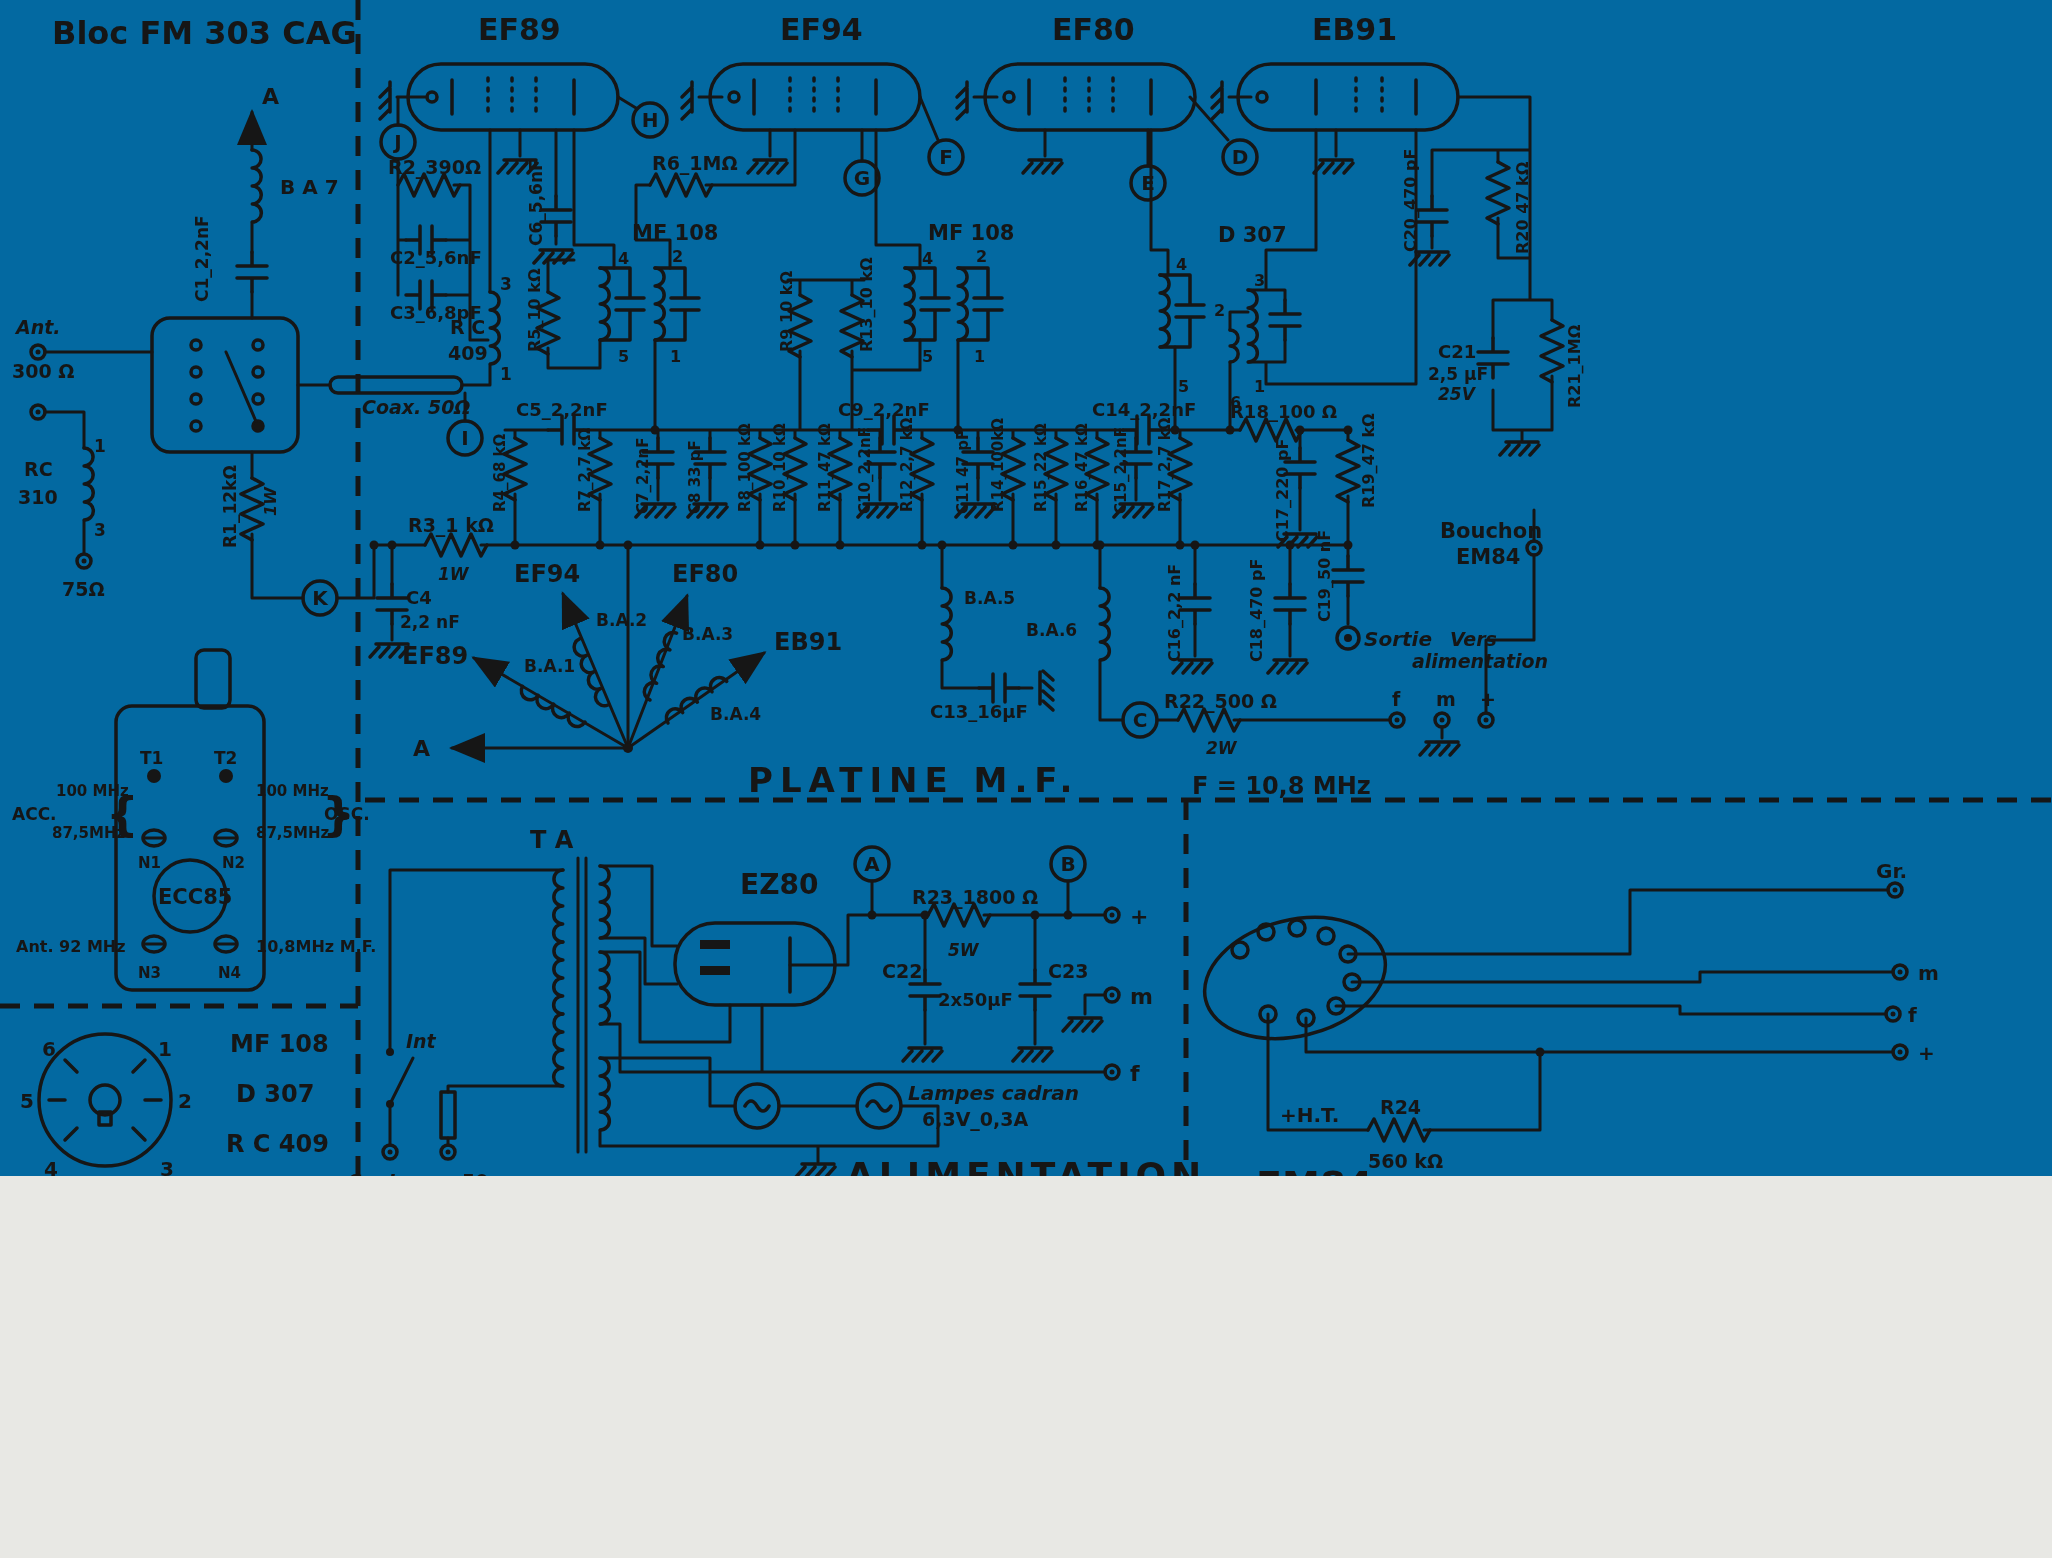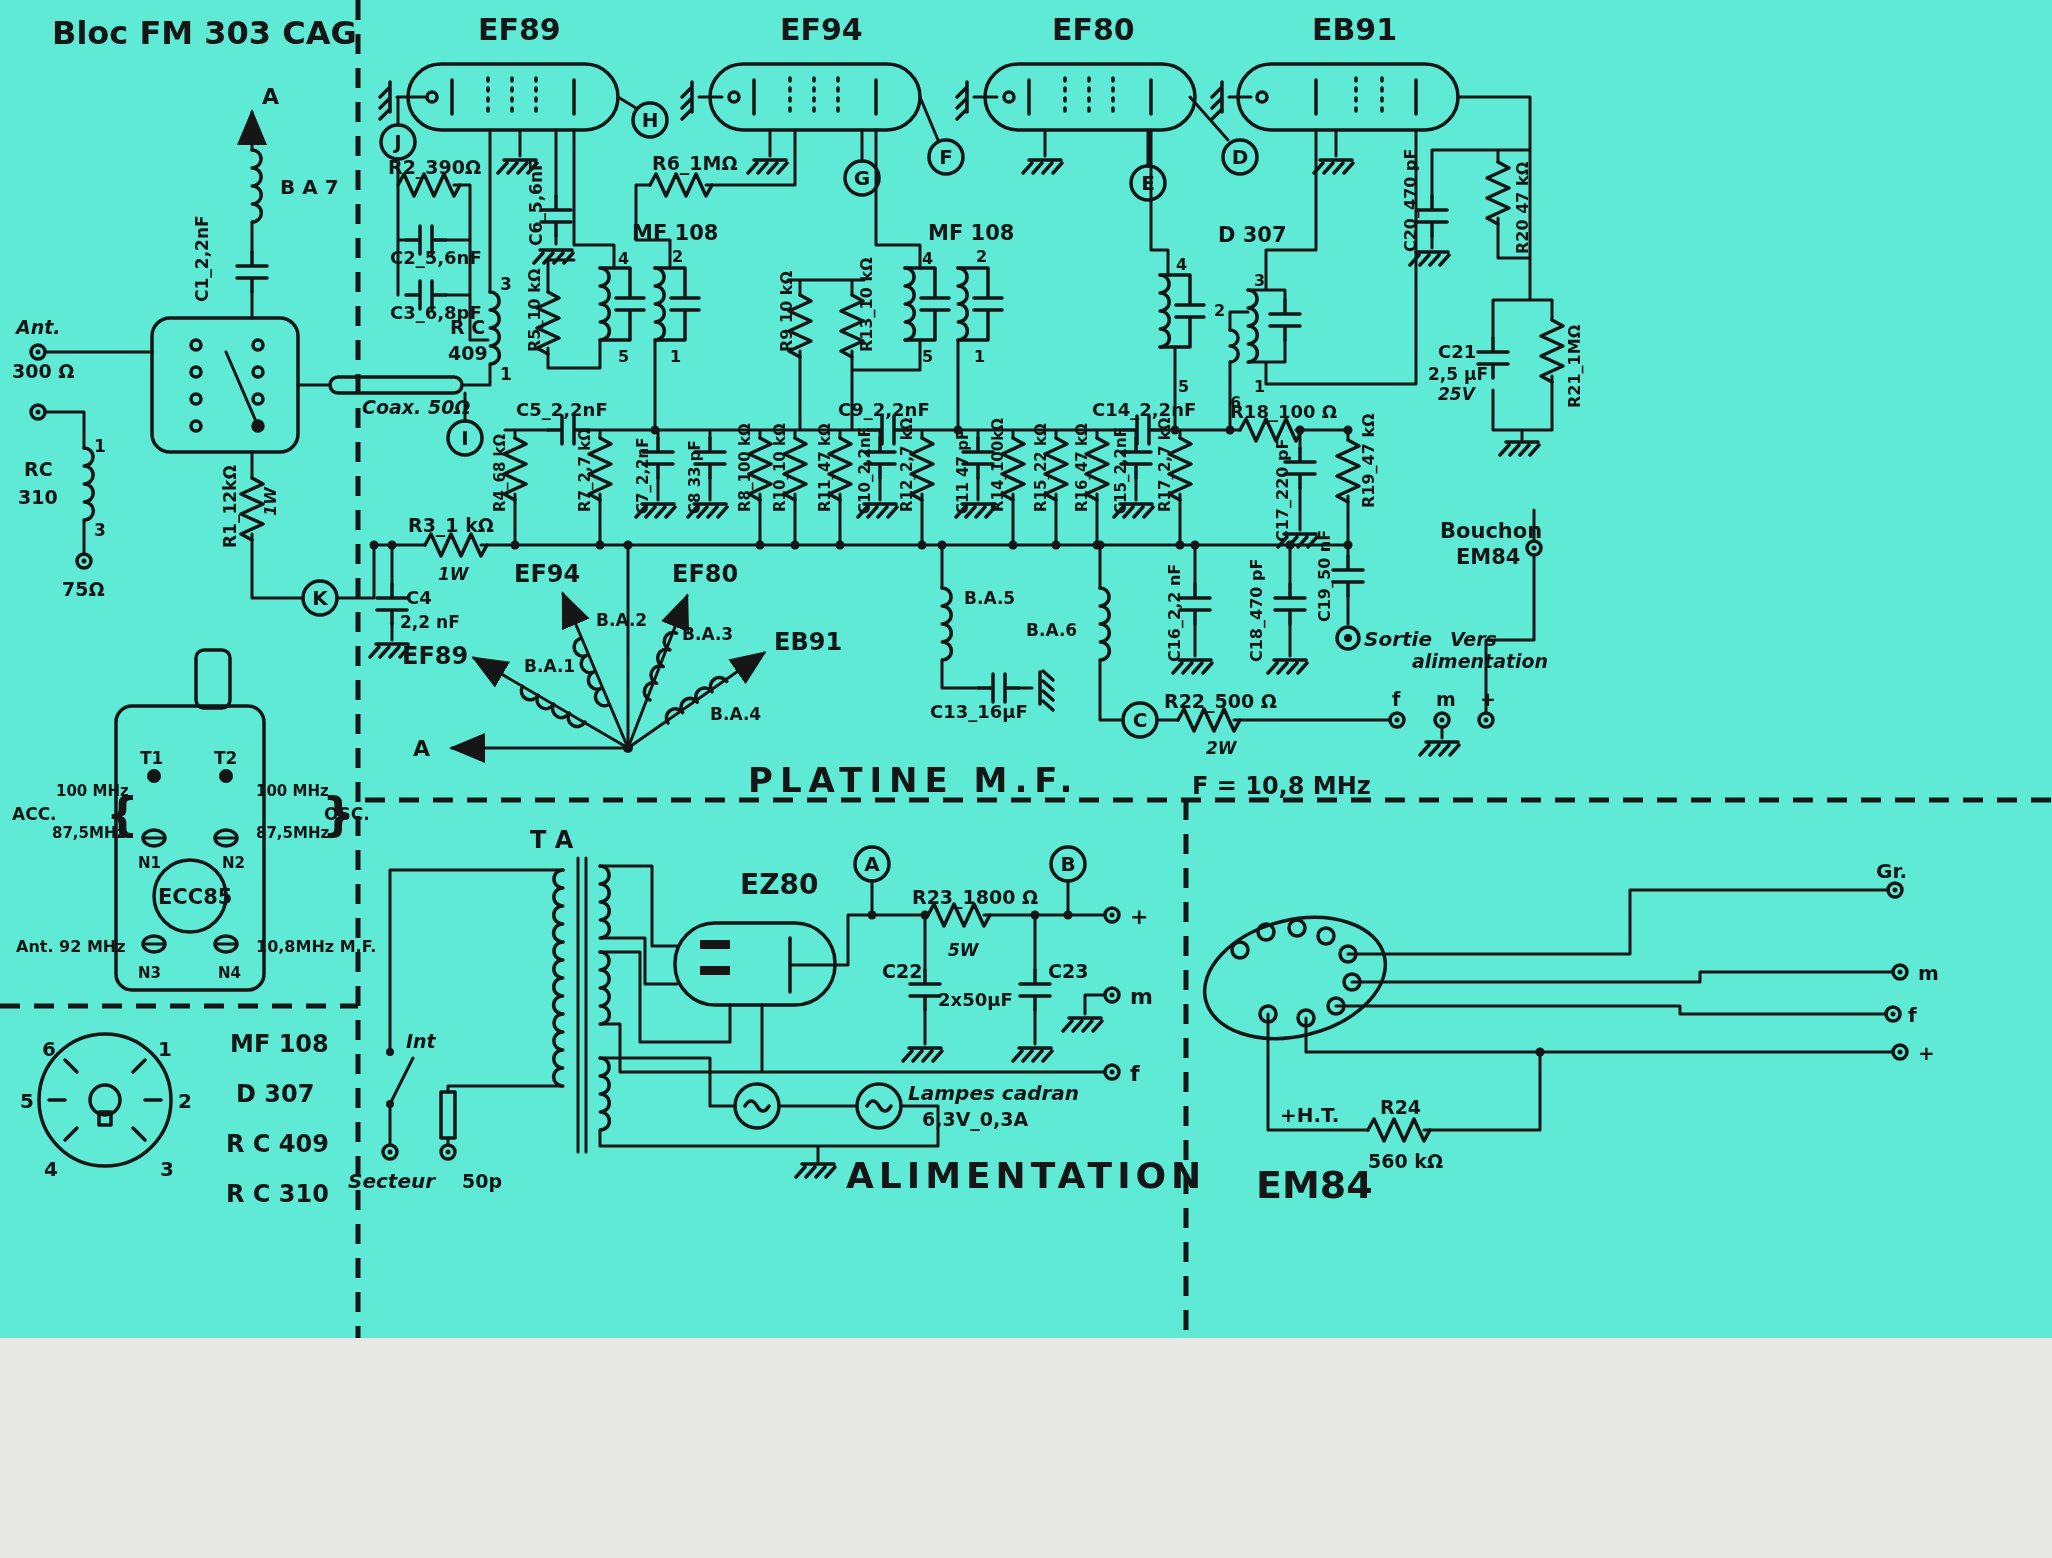--- a/index.html
+++ b/index.html
@@ -1,16 +1,16 @@
 <!DOCTYPE html>
 <html><head>
 <meta charset="utf-8">
 <style>
   html,body{margin:0;padding:0;background:#e8e8e4;}
-  .page{width:2052px;height:1338px;background:#5eead4;position:relative;margin:0 auto;}
+  .page{width:2052px;height:1176px;background:#0369a1;position:relative;margin:0 auto;}
   svg{display:block;}
   .w{stroke:#161616;stroke-width:3;fill:none;stroke-linecap:round;stroke-linejoin:round;}
   .comp{stroke:#161616;stroke-width:3.5;fill:none;stroke-linecap:round;stroke-linejoin:round;}
   .dash{stroke:#161616;stroke-width:5;fill:none;stroke-dasharray:20 14;}
   .fill{fill:#161616;stroke:none;}
   text{font-family:"DejaVu Sans",sans-serif;font-weight:bold;fill:#161616;}
   .it{font-style:italic;}
   .mid{text-anchor:middle;}
   .end{text-anchor:end;}
   .s15{font-size:15px}.s16{font-size:16px}.s17{font-size:17px}.s18{font-size:18px}

